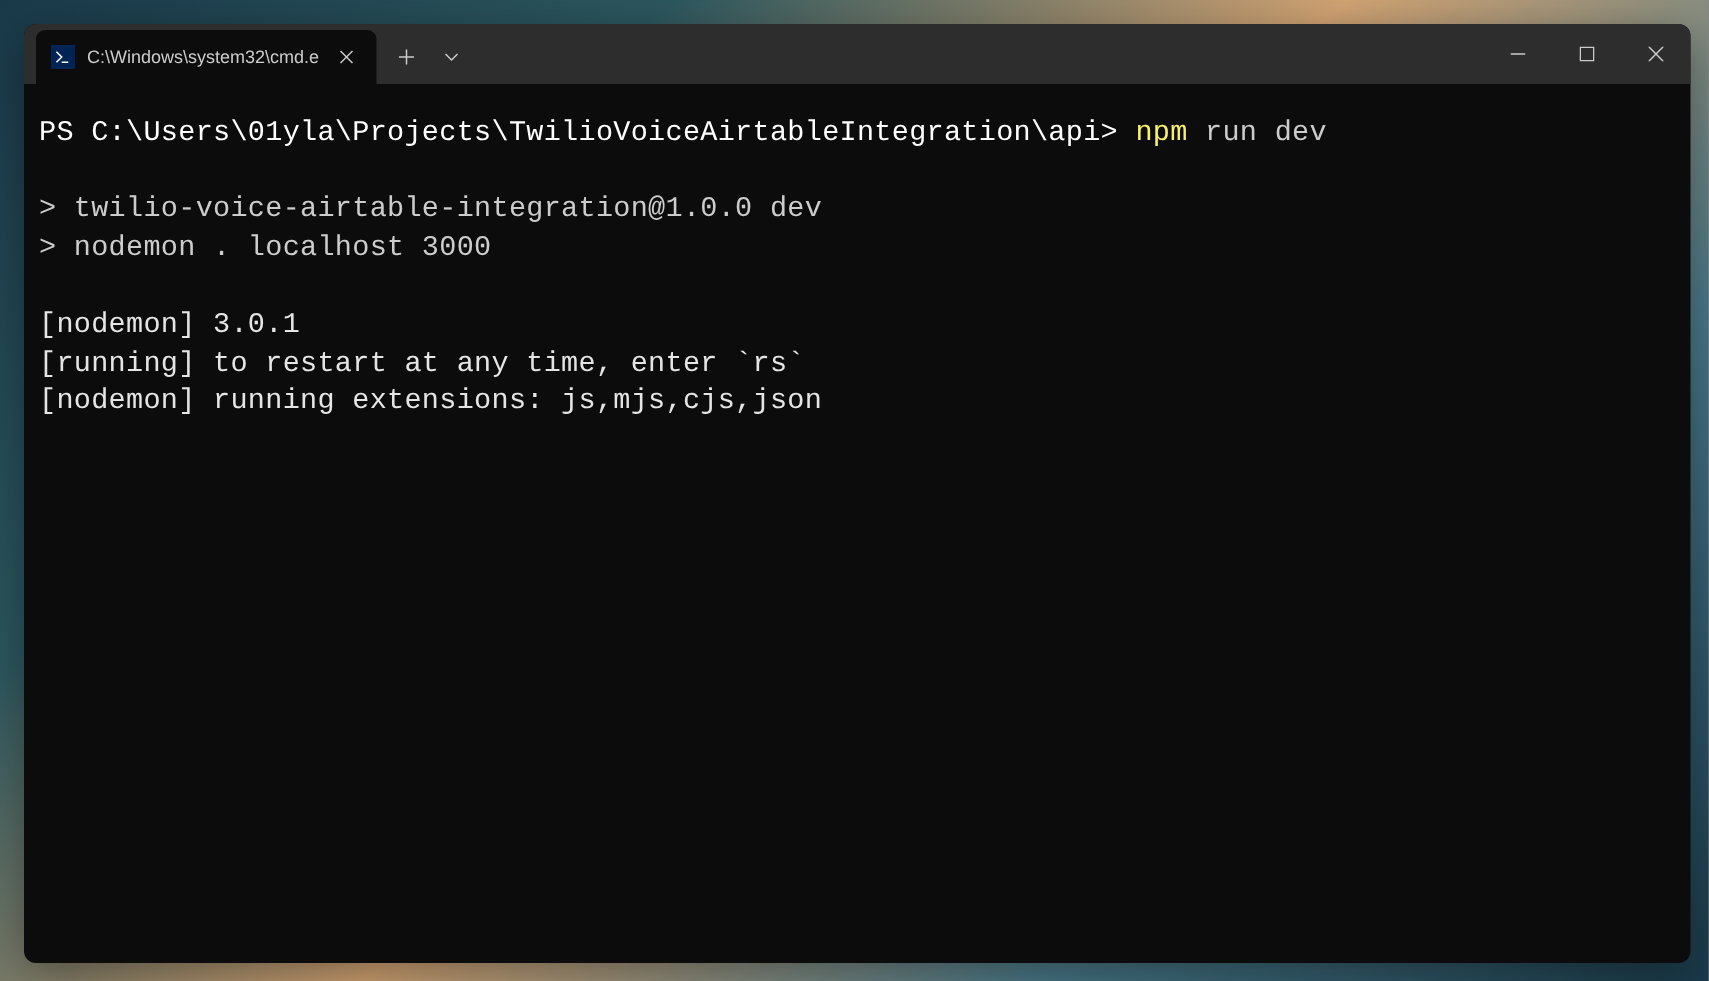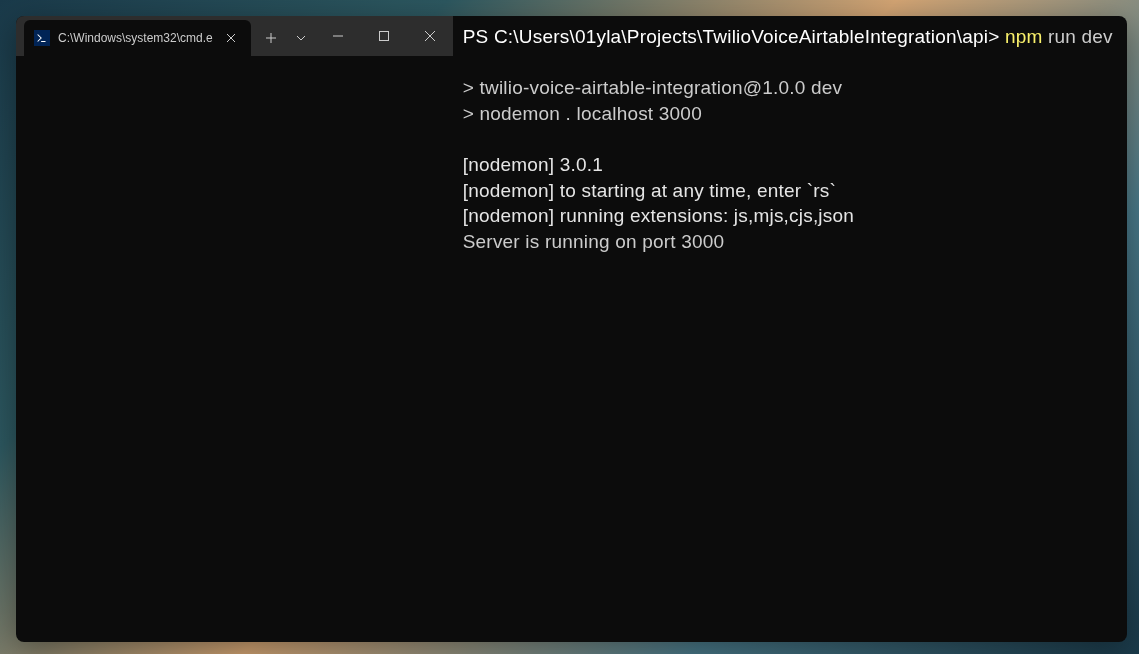--- a/index.html
+++ b/index.html
@@ -21,21 +21,21 @@
       position: absolute;
       top: 16px;
       left: 16px;
       width: 1111px;
       height: 626px;
       background: #0c0c0c;
       border-radius: 8px;
       overflow: hidden;
       box-shadow: 0 8px 32px rgba(0,0,0,0.4);
       display: flex;
-      flex-direction: row;
+      flex-direction: column;
     }
 
     .titlebar {
       height: 40px;
       background: #2d2d2d;
       display: flex;
       align-items: stretch;
       user-select: none;
     }
 
@@ -121,24 +121,24 @@
       width: 46px;
       display: flex;
       align-items: center;
       justify-content: center;
       color: #cccccc;
       cursor: pointer;
     }
 
     .terminal-content {
       flex: 1;
-      padding: 8px 10px;
+      padding: 20px 10px;
       font-size: 19px;
       line-height: 1.35;
-      font-family: Liberation Sans, sans-serif;
+      font-family: Liberation Mono, monospace;
       color: #cccccc;
       overflow: auto;
       letter-spacing: 0.2px;
     }
 
     .line {
       white-space: pre;
     }
 
     .ps-prompt {
@@ -223,17 +223,16 @@
     </div>
   </div>
 
   <div class="terminal-content">
     <div class="line"><span class="ps-prompt">PS </span><span class="ps-prompt">C:\Users\01yla\Projects\TwilioVoiceAirtableIntegration\api&gt;</span> <span class="cmd-yellow">npm</span><span class="cmd-white"> run dev</span></div>
     <div class="line">&nbsp;</div>
     <div class="line output-text">&gt; twilio-voice-airtable-integration@1.0.0 dev</div>
     <div class="line output-text">&gt; nodemon . localhost 3000</div>
     <div class="line">&nbsp;</div>
     <div class="line nodemon-yellow">[nodemon] 3.0.1</div>
-    <div class="line nodemon-yellow">[nodemon] to starting at any time, enter `rs`</div>
+    <div class="line nodemon-yellow">[running] to restart at any time, enter `rs`</div>
     <div class="line nodemon-yellow">[nodemon] running extensions: js,mjs,cjs,json</div>
-    <div class="line output-text">Server is running on port 3000</div>
   </div>
 </div>
 
 </body></html>

